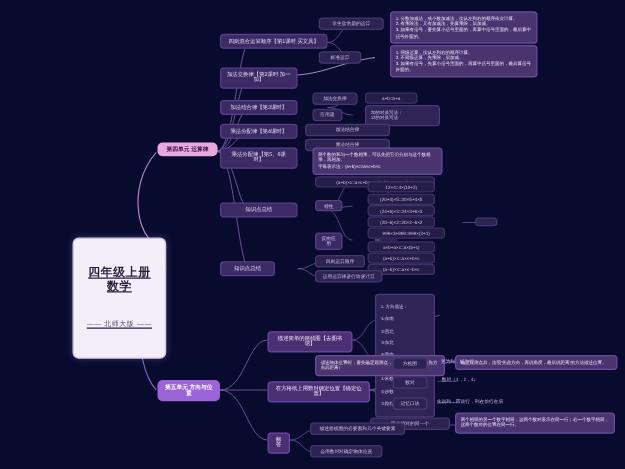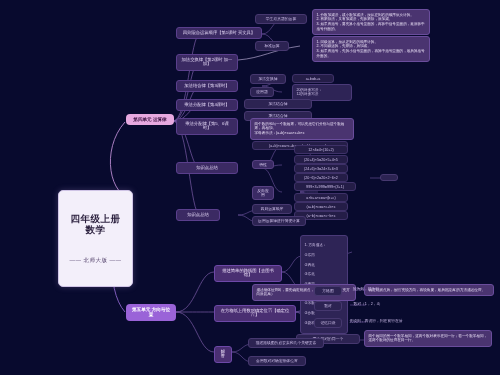--- a/index.html
+++ b/index.html
@@ -117,21 +117,21 @@
     <path d="M296 312 C 306 312, 306 340, 316 340" stroke="#6e55a0" stroke-width="0.6" fill="none"></path>
     <path d="M352 290 L 366 290" stroke="#6e55a0" stroke-width="0.6" fill="none"></path>
     <path d="M350 305 L 366 305" stroke="#6e55a0" stroke-width="0.6" fill="none"></path>
     <path d="M350 322 L 366 322" stroke="#6e55a0" stroke-width="0.6" fill="none"></path>
     <path d="M352 340 L 366 340" stroke="#6e55a0" stroke-width="0.6" fill="none"></path>
 
     <path d="M232 352 C 242 352, 242 344, 252 344" stroke="#6e55a0" stroke-width="0.6" fill="none"></path>
     <path d="M232 352 C 242 352, 242 362, 252 362" stroke="#6e55a0" stroke-width="0.6" fill="none"></path>
   </svg>
 
-  <div class="node central" style="left:58px;top:190px;width:75px;">
+  <div class="node central" style="left:58px;top:190px;width:75px;text-decoration:underline;">
     <div class="t1">四年级上册数学</div>
     <div class="t2">—— 北师大版 ——</div>
   </div>
 
   <div class="node branch-a" style="left:126px;top:114px;width:48px;">第四单元 运算律</div>
 
   <div class="node topic" style="left:176px;top:27px;width:86px;">四则混合运算顺序【第1课时 买文具】</div>
   <div class="node topic" style="left:176px;top:54px;width:62px;">加法交换律【第2课时 加一加】</div>
   <div class="node topic" style="left:176px;top:80px;width:62px;">加法结合律【第3课时】</div>
   <div class="node topic" style="left:176px;top:99px;width:62px;">乘法分配律【第4课时】</div>

